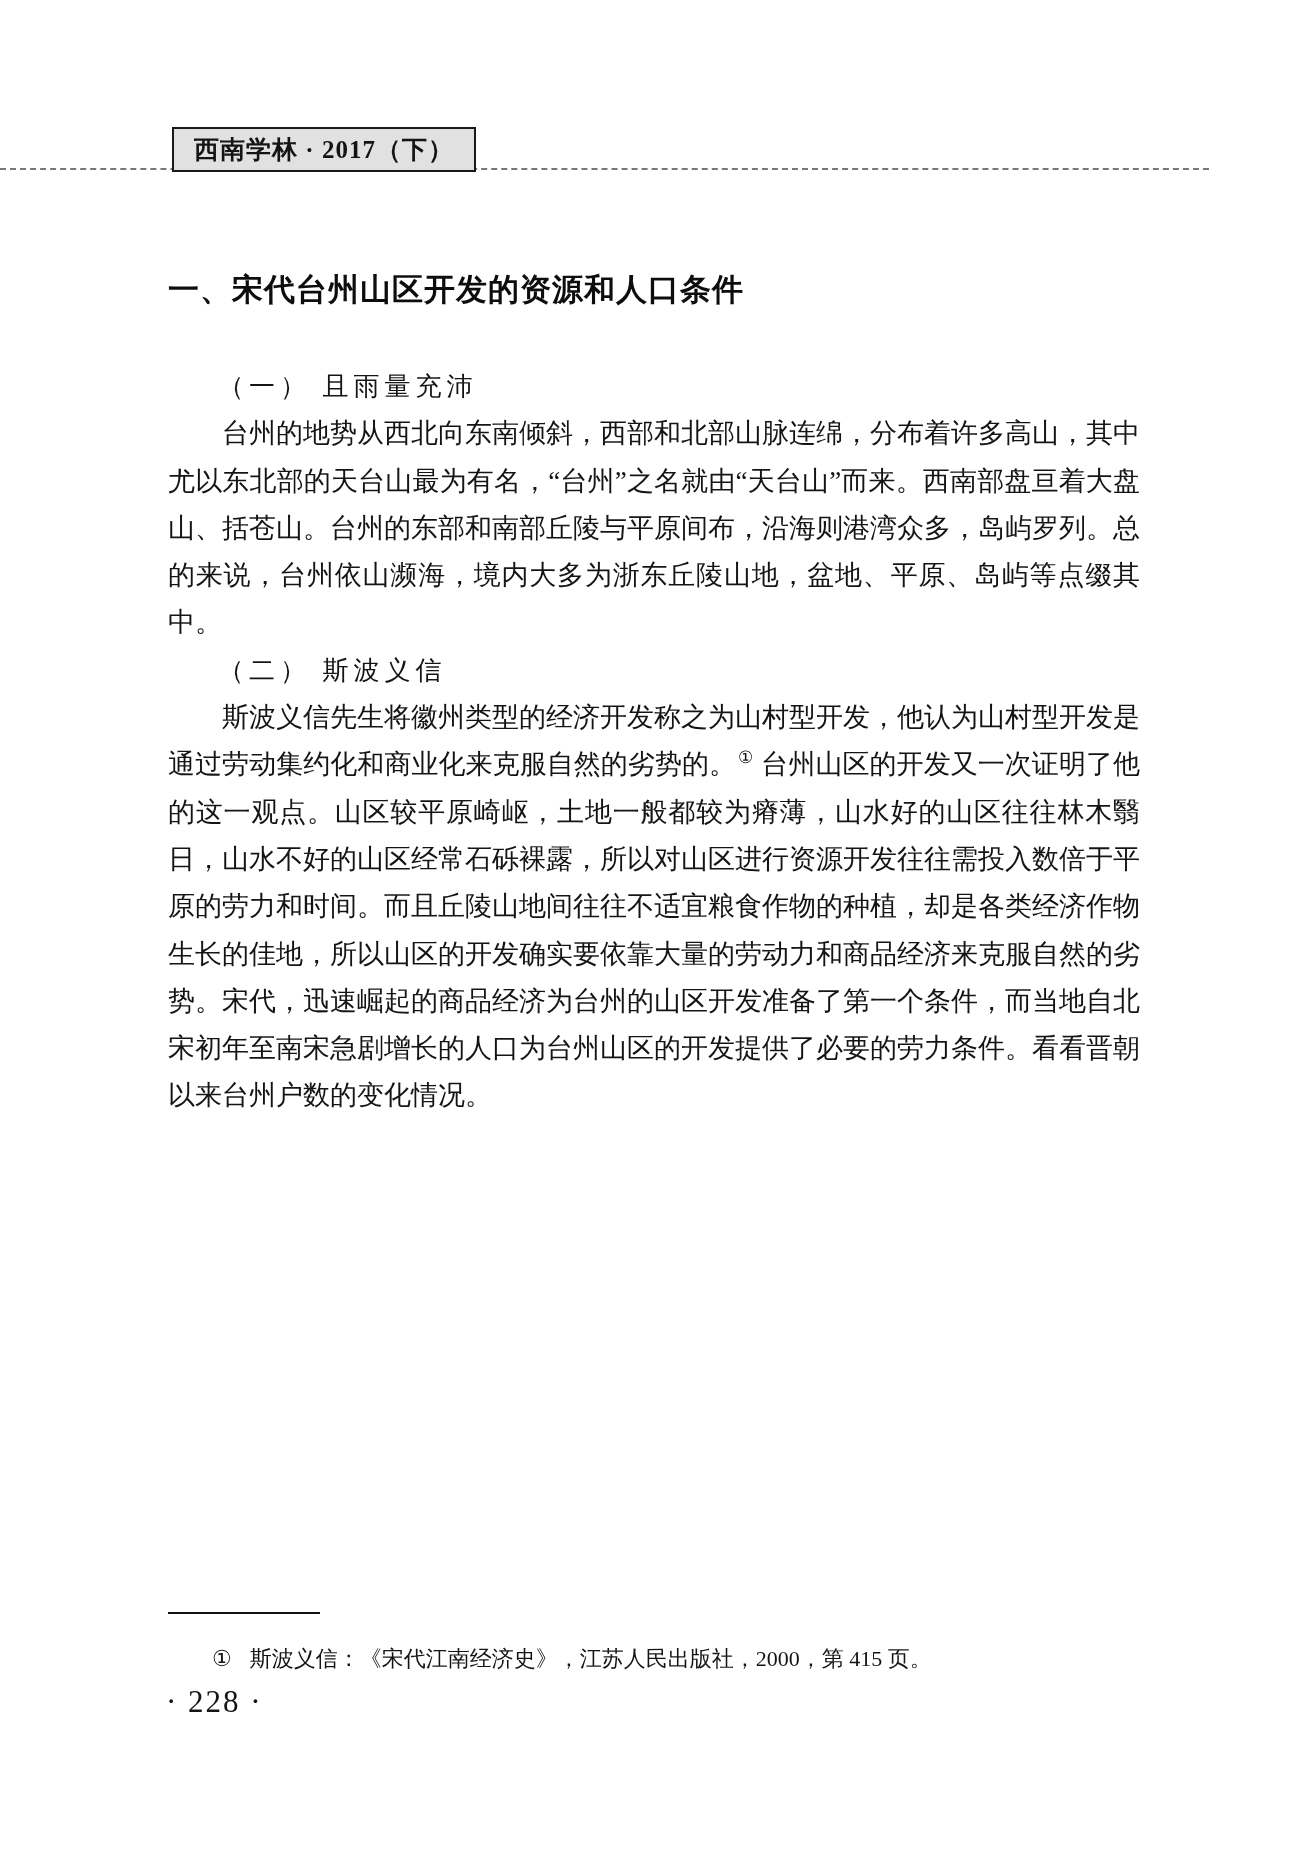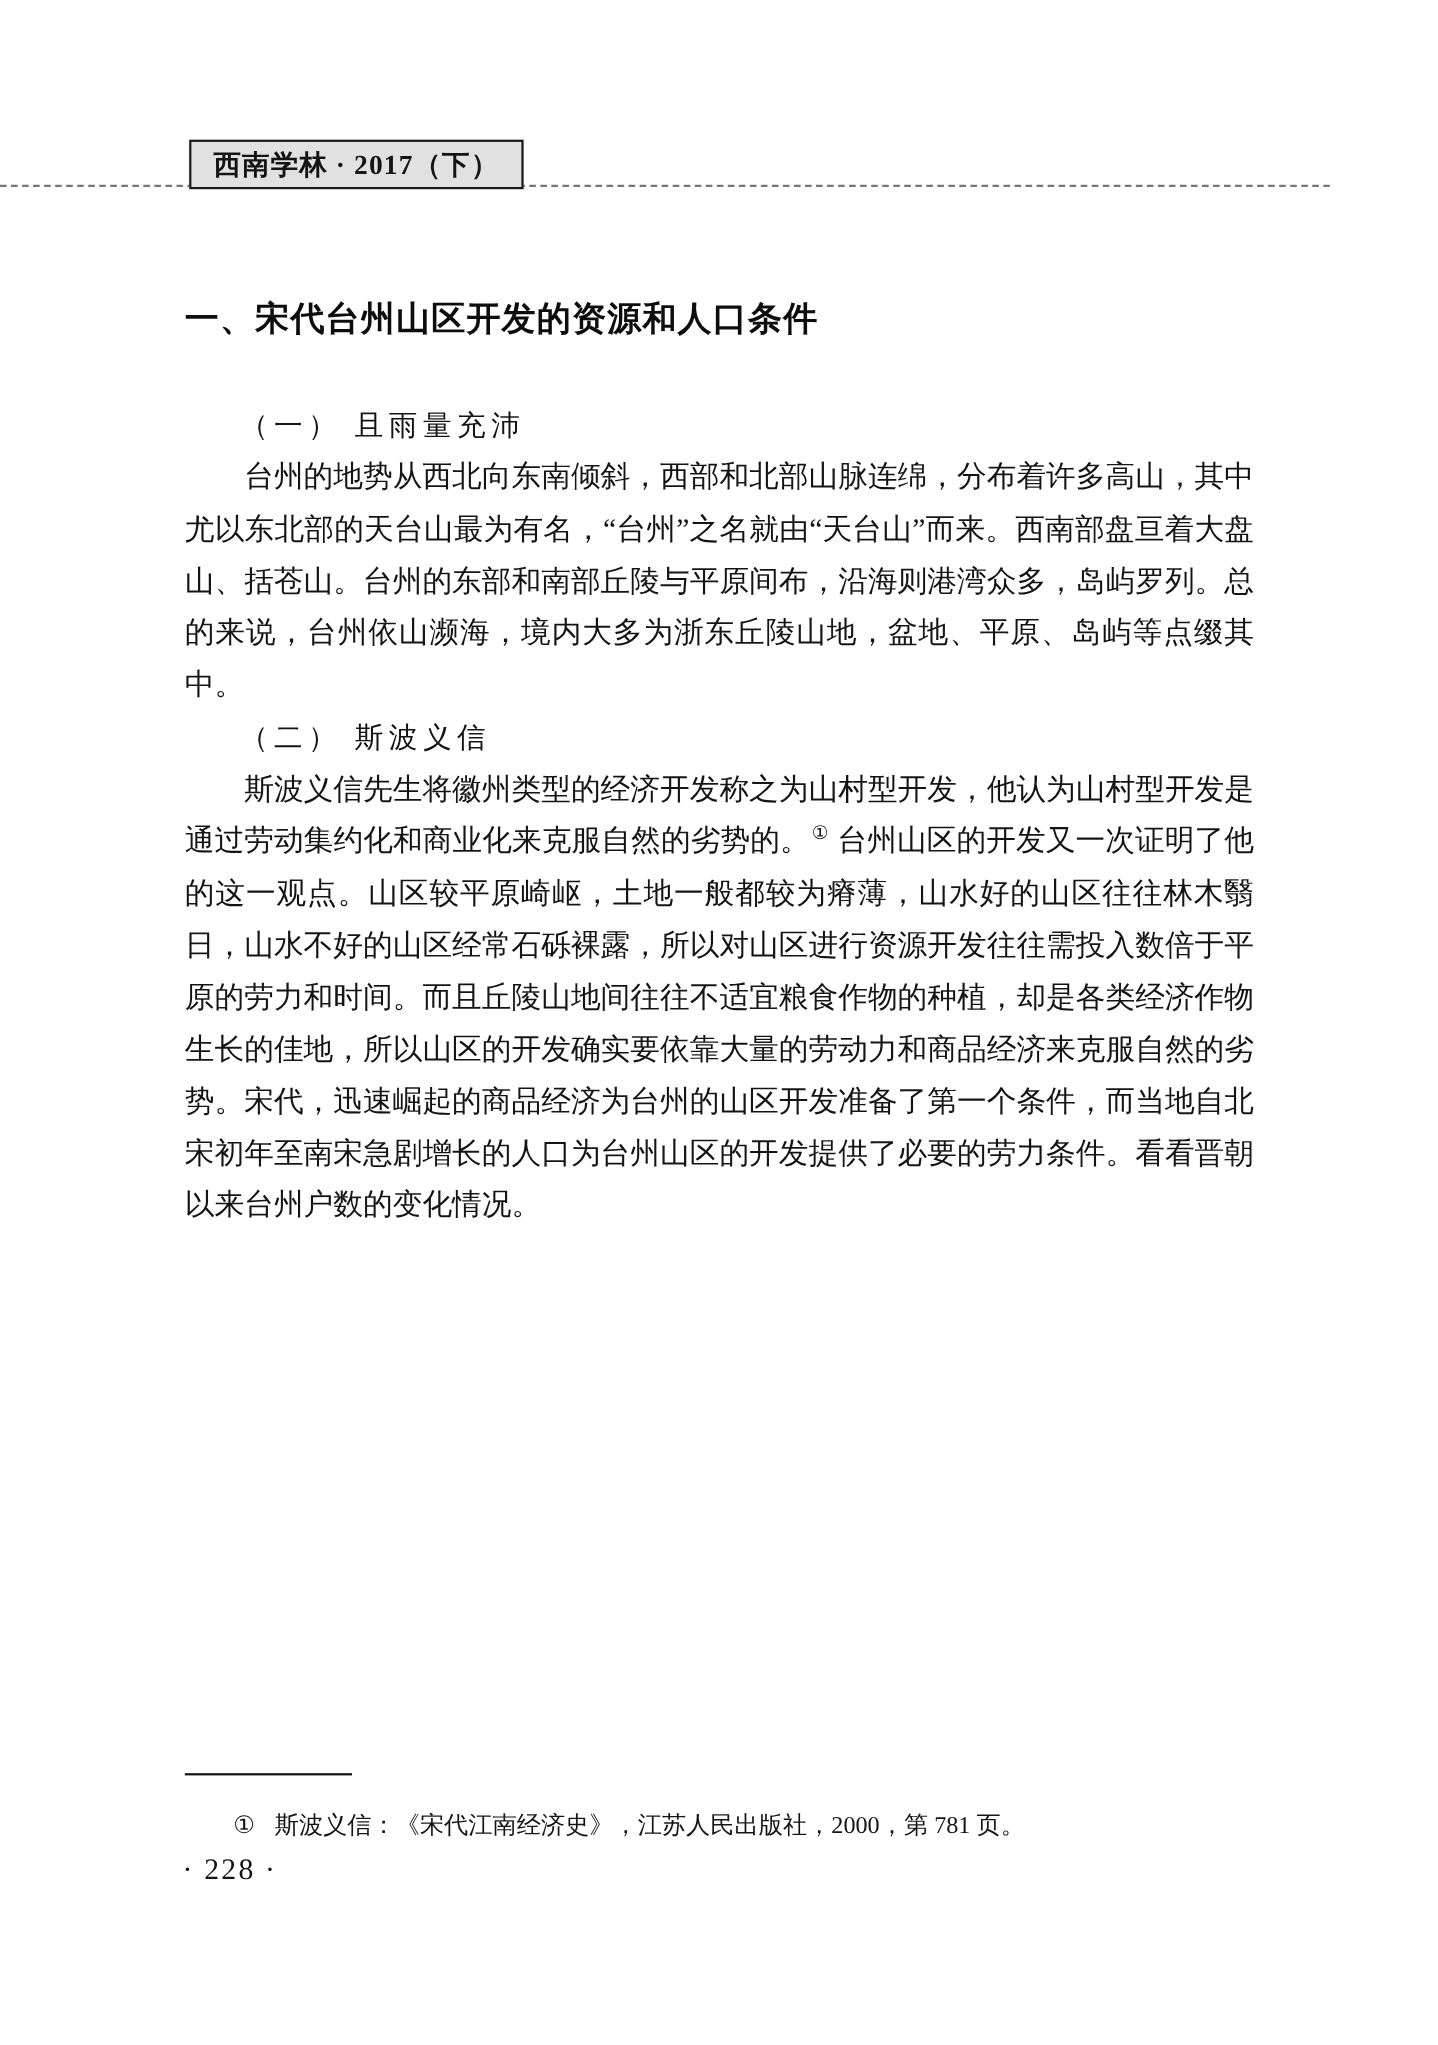--- a/index.html
+++ b/index.html
@@ -65,21 +65,21 @@
   .footnote{
     position:absolute;left:168px;top:1642px;width:985px;
     margin:0;
     font-size:22px;line-height:34px;
     text-indent:44px;
     text-align:justify;
   }
   .footnote .fn-marker{margin-right:18px;}
   .page-number{
     position:absolute;left:166px;top:1684px;
-    font-size:27px;letter-spacing:2px;
+    font-size:31px;letter-spacing:2px;
   }
 </style>
 </head>
 <body>
 
 <div class="page">
 
   <div class="journal-badge">西南学林 · 2017（下）</div>
 
   <div class="dashed-rule"></div>
@@ -94,17 +94,17 @@
 
 
     <h2>（二） 斯波义信</h2>
 
     <p><span>斯波义信先生将徽州类型的经济开发称之为山村型开发，他认为山村型开发是通过劳动集约化和商业化来克服自然的劣势的。</span><sup class="fnref">①</sup><span>台州山区的开发又一次证明了他的这一观点。山区较平原崎岖，土地一般都较为瘠薄，山水好的山区往往林木翳日，山水不好的山区经常石砾裸露，所以对山区进行资源开发往往需投入数倍于平原的劳力和时间。而且丘陵山地间往往不适宜粮食作物的种植，却是各类经济作物生长的佳地，所以山区的开发确实要依靠大量的劳动力和商品经济来克服自然的劣势。宋代，迅速崛起的商品经济为台州的山区开发准备了第一个条件，而当地自北宋初年至南宋急剧增长的人口为台州山区的开发提供了必要的劳力条件。看看晋朝以来台州户数的变化情况。</span></p>
 
   </div>
 
   <div class="footnote-rule"></div>
 
-  <p class="footnote"><span class="fn-marker">①</span><span>斯波义信：《宋代江南经济史》，江苏人民出版社，2000，第 781 页。</span></p>
+  <p class="footnote"><span class="fn-marker">①</span><span>斯波义信：《宋代江南经济史》，江苏人民出版社，2000，第 415 页。</span></p>
 
   <div class="page-number">· 228 ·</div>
 
 </div>
 
 </body></html>

